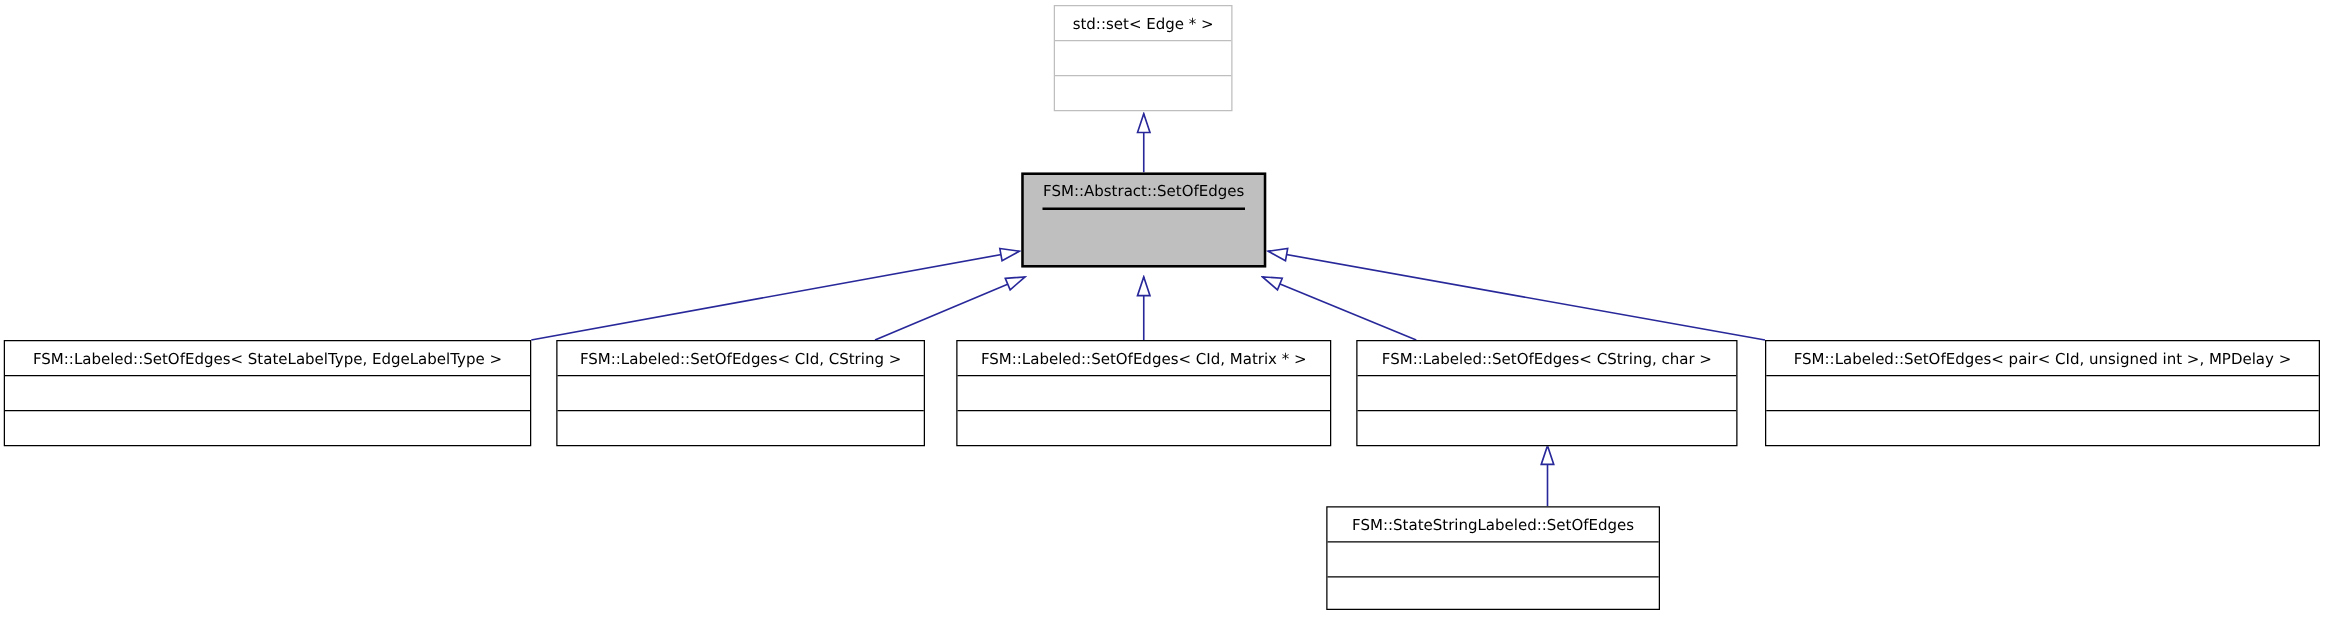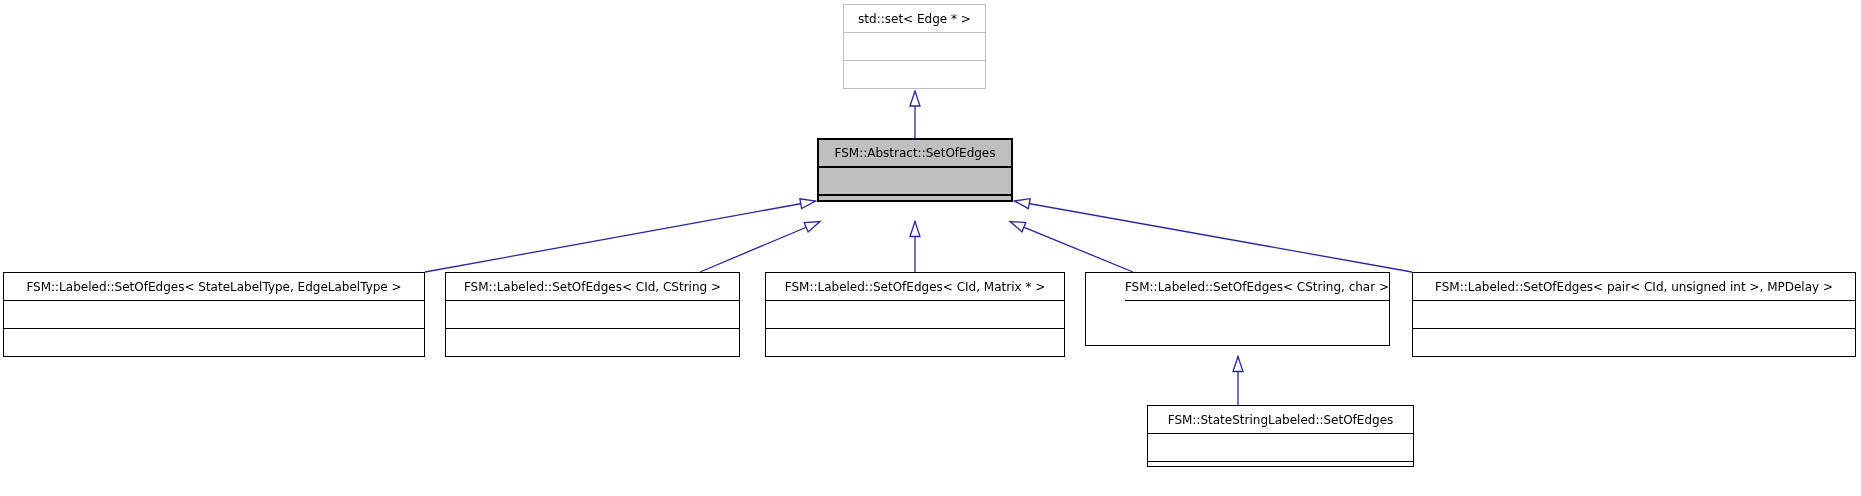--- a/index.html
+++ b/index.html
@@ -67,21 +67,21 @@
     <line x1="1412" y1="272" x2="1014.5" y2="201" marker-end="url(#arrowhead)"></line>
     <line x1="1238" y1="405" x2="1238" y2="356.5" marker-end="url(#arrowhead)"></line>
   </svg>
 
   <div class="node external" style="left:843px;top:4px;width:143px;height:85px;">
     <div class="cmp title">std::set&lt; Edge * &gt;</div>
     <div class="cmp mid"></div>
     <div class="cmp bot"></div>
   </div>
 
-  <div class="node highlight" style="left:817px;top:138px;width:196px;height:64px;">
+  <div class="node highlight" style="left:817px;top:138px;width:196px;height:76px;align-items:center;">
     <div class="cmp title">FSM::Abstract::SetOfEdges</div>
     <div class="cmp mid"></div>
     <div class="cmp bot"></div>
   </div>
 
   <div class="node" style="left:3px;top:272px;width:422px;height:85px;justify-content:space-between;">
     <div class="cmp title">FSM::Labeled::SetOfEdges&lt; StateLabelType, EdgeLabelType &gt;</div>
     <div class="cmp mid"></div>
     <div class="cmp bot"></div>
   </div>
@@ -91,31 +91,31 @@
     <div class="cmp mid"></div>
     <div class="cmp bot"></div>
   </div>
 
   <div class="node" style="left:445px;top:272px;width:295px;height:85px;">
     <div class="cmp title">FSM::Labeled::SetOfEdges&lt; CId, CString &gt;</div>
     <div class="cmp mid"></div>
     <div class="cmp bot"></div>
   </div>
 
-  <div class="node" style="left:1085px;top:272px;width:305px;height:74px;align-items:flex-end;">
+  <div class="node" style="left:1085px;top:272px;width:305px;height:85px;">
     <div class="cmp title">FSM::Labeled::SetOfEdges&lt; CString, char &gt;</div>
     <div class="cmp mid"></div>
     <div class="cmp bot"></div>
   </div>
 
   <div class="node" style="left:1412px;top:272px;width:444px;height:85px;justify-content:space-between;">
     <div class="cmp title">FSM::Labeled::SetOfEdges&lt; pair&lt; CId, unsigned int &gt;, MPDelay &gt;</div>
     <div class="cmp mid"></div>
     <div class="cmp bot"></div>
   </div>
 
-  <div class="node" style="left:1147px;top:405px;width:267px;height:62px;">
+  <div class="node" style="left:1061px;top:405px;width:267px;height:83px;">
     <div class="cmp title">FSM::StateStringLabeled::SetOfEdges</div>
     <div class="cmp mid"></div>
     <div class="cmp bot"></div>
   </div>
 
 </div>
 
 </body></html>

